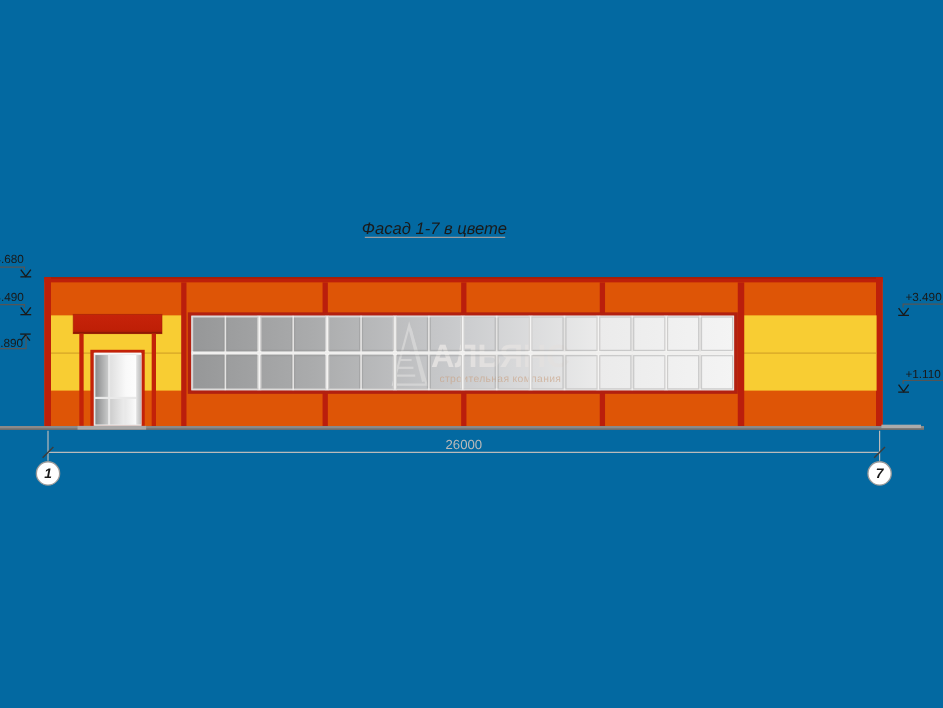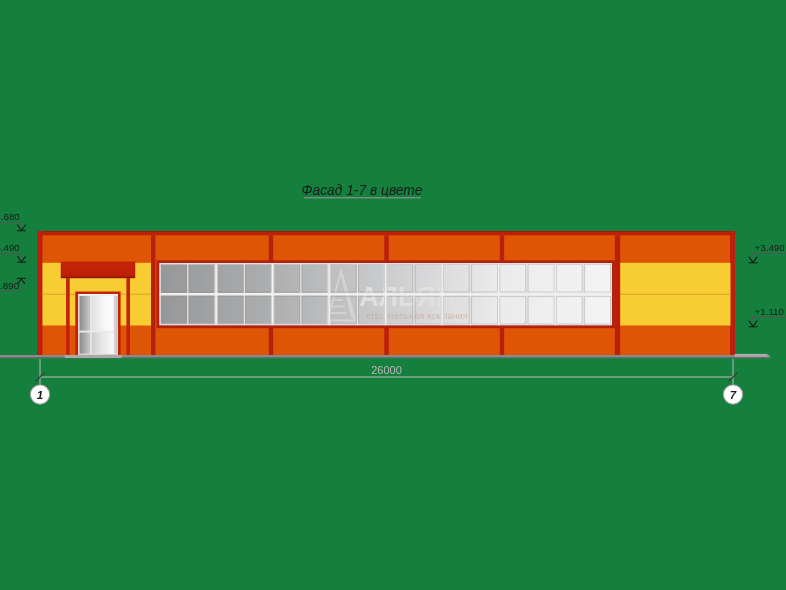--- a/index.html
+++ b/index.html
@@ -1,16 +1,16 @@
 <!DOCTYPE html>
 <html><head>
 <meta charset="utf-8">
 <style>
   html,body{margin:0;padding:0;background:#ffffff;}
-  .page{position:relative;width:786px;height:590px;background:#15803d;overflow:hidden;
+  .page{position:relative;width:786px;height:590px;background:#0369a1;overflow:hidden;
         font-family:"Liberation Sans", sans-serif;}
   svg{position:absolute;left:0;top:0;}
 </style>
 </head>
 <body>
 <div class="page">
 <svg width="786" height="590" viewBox="0 0 786 590">
   <defs>
     <linearGradient id="glassG" x1="0" y1="0" x2="1" y2="0">
       <stop offset="0" stop-color="#969798"></stop>

